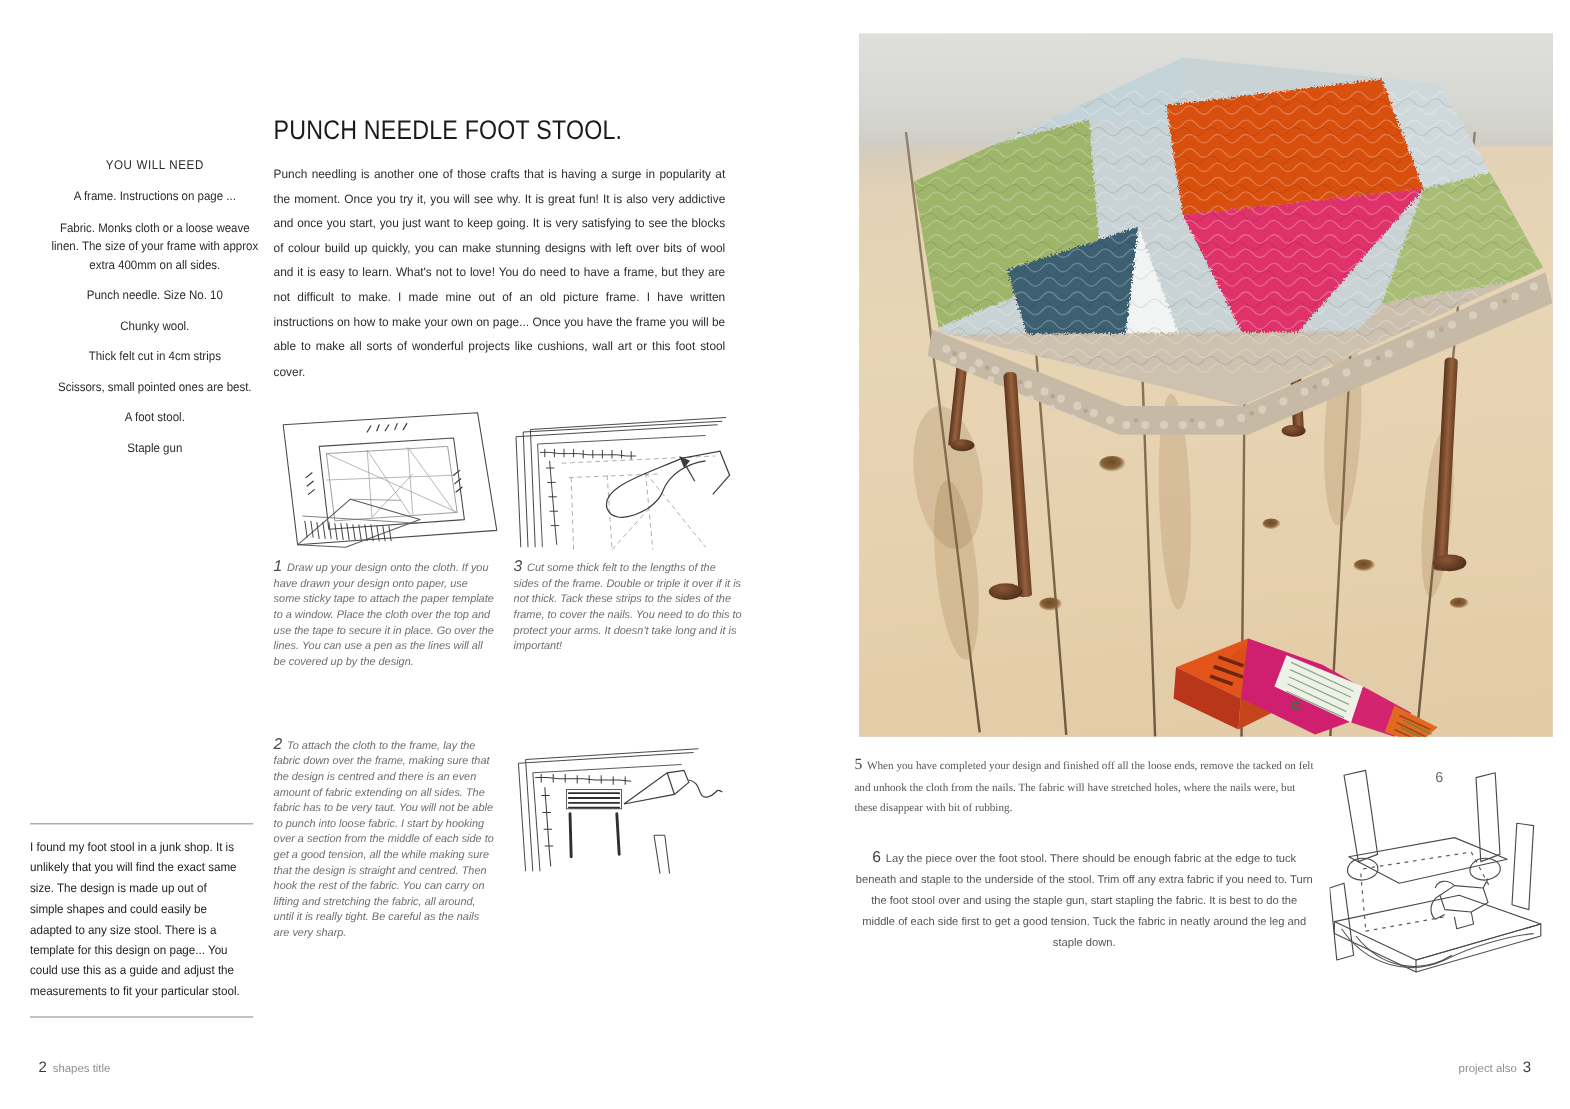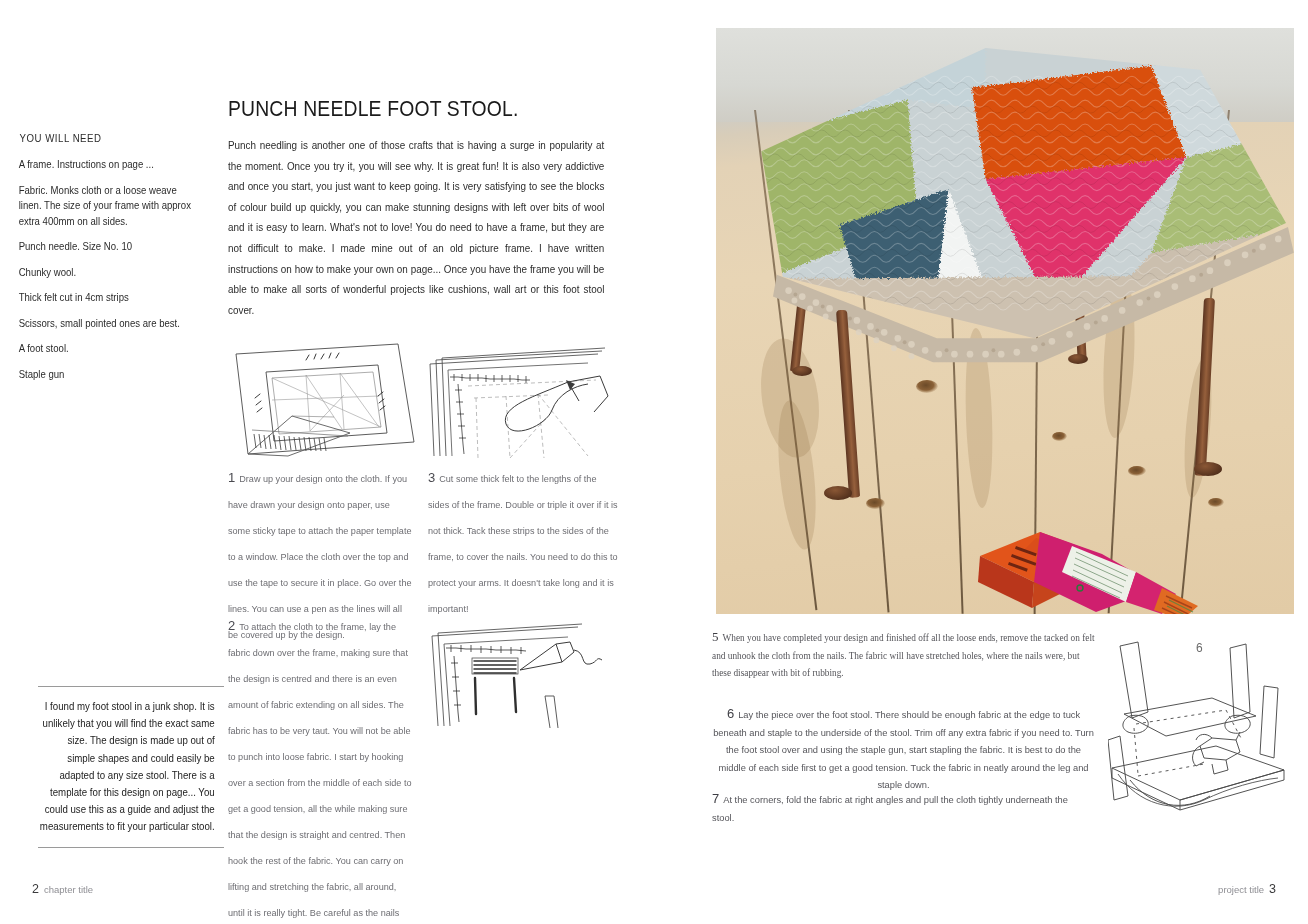--- a/index.html
+++ b/index.html
@@ -6,48 +6,48 @@
   body{width:1308px;height:924px;overflow:hidden;
        font-family:"Liberation Sans","DejaVu Sans",sans-serif;
        -webkit-font-smoothing:antialiased;}
 
   .spread{position:relative;width:1308px;height:924px;background:#fff;}
 
   
   .left-page{position:absolute;left:0;top:0;width:700px;height:924px;}
 
   
-  .need-col{position:absolute;left:12px;top:132px;width:190px;}
+  .need-col{position:absolute;left:34px;top:132px;width:190px;text-align:center;}
   .need-title{font-size:10.5px;letter-spacing:.55px;color:#2b2b2b;
               font-weight:400;margin-bottom:13px;
               transform:scaleX(.92);transform-origin:center;}
   .need-item{font-size:10.3px;line-height:15.5px;color:#2b2b2b;
              margin-bottom:10px;transform:scaleX(.93);transform-origin:center;}
 
   
   .article{position:absolute;left:228px;top:96px;width:388px;}
   .art-title{font-size:22.5px;letter-spacing:.2px;color:#1b1b1b;
              font-weight:400;margin:0 0 14px 0;
              transform:scaleX(.86);transform-origin:left center;white-space:nowrap;}
   .art-body{font-size:10.2px;line-height:20.6px;color:#2c2c2c;text-align:justify;
             transform:scaleX(.97);transform-origin:left top;}
 
   
   .illus{position:absolute;}
   .illus svg{display:block;}
 
   
-  .step{position:absolute;font-size:9.1px;line-height:26px;color:#6d6d72;
-        text-align:left;}
+  .step{position:absolute;font-size:9.1px;line-height:13px;color:#6d6d72;
+        text-align:left;font-style:italic;}
   .step .num{font-size:13px;color:#4a4a50;margin-right:4px;}
 
   
-  .note-box{position:absolute;left:38px;top:686px;width:186px;
+  .note-box{position:absolute;left:25px;top:686px;width:186px;
             border-top:1px solid #9a9a9a;border-bottom:1px solid #9a9a9a;
-            padding:11px 0 11px 0;text-align:right;}
+            padding:11px 0 11px 0;}
   .note-text{font-size:10.2px;line-height:17.2px;color:#222;
              transform:scaleX(.95);transform-origin:left top;}
 
   
   .footer{position:absolute;bottom:28px;font-size:9.5px;color:#8e8e93;
           display:flex;align-items:baseline;gap:5px;}
   .footer-l{left:32px;}
   .footer-r{right:32px;}
   .folio{font-size:12.5px;color:#3a3a3c;}
   .ftext{color:#8e8e93;}
@@ -233,21 +233,21 @@
       </svg>
     </div>
 
 
     <div class="note-box">
       <div class="note-text">I found my foot stool in a junk shop. It is unlikely that you will find the exact same size. The design is made up out of simple shapes and could easily be adapted to any size stool. There is a template for this design on page... You could use this as a guide and adjust the measurements to fit your particular stool.</div>
     </div>
 
     <div class="footer footer-l">
       <span class="folio">2</span>
-      <span class="ftext">chapter title</span>
+      <span class="ftext">shapes title</span>
     </div>
   </div>
 
   <div class="right-page">
 
     <div class="photo">
       <div class="floor"></div>
       <div class="wall"></div>
 
       <div class="plank" style="left:38px;  transform:rotate(-7deg);"></div>
@@ -458,26 +458,23 @@
     </div>
 
     <div class="rstep" style="left:12px;top:628px;font-family:Liberation Serif, serif;">
       <span class="num">5</span><span>When you have completed your design and finished off all the loose ends, remove the tacked on felt and unhook the cloth from the nails. The fabric will have stretched holes, where the nails were, but these disappear with bit of rubbing.</span>
     </div>
 
     <div class="rstep" style="left:12px;top:705px;text-align:center;">
       <span class="num">6</span><span>Lay the piece over the foot stool. There should be enough fabric at the edge to tuck beneath and staple to the underside of the stool. Trim off any extra fabric if you need to. Turn the foot stool over and using the staple gun, start stapling the fabric. It is best to do the middle of each side first to get a good tension. Tuck the fabric in neatly around the leg and staple down.</span>
     </div>
 
-    <div class="rstep" style="left:12px;top:790px;width:370px;">
-      <span class="num">7</span><span>At the corners, fold the fabric at right angles and pull the cloth tightly underneath the stool.</span>
-    </div>
 
     <div class="footer footer-r">
-      <span class="ftext">project title</span>
+      <span class="ftext">project also</span>
       <span class="folio">3</span>
     </div>
   </div>
 
   <div class="stool-illus">
     <svg width="178" height="196" viewBox="0 0 178 196">
       <g fill="none" stroke="#4a4a4a" stroke-width="0.95" stroke-linejoin="round">
 
         <path d="M4 140 L108 118 L176 142 L72 172 Z"></path>
         <path d="M4 140 L4 150 L72 182 L72 172"></path>

